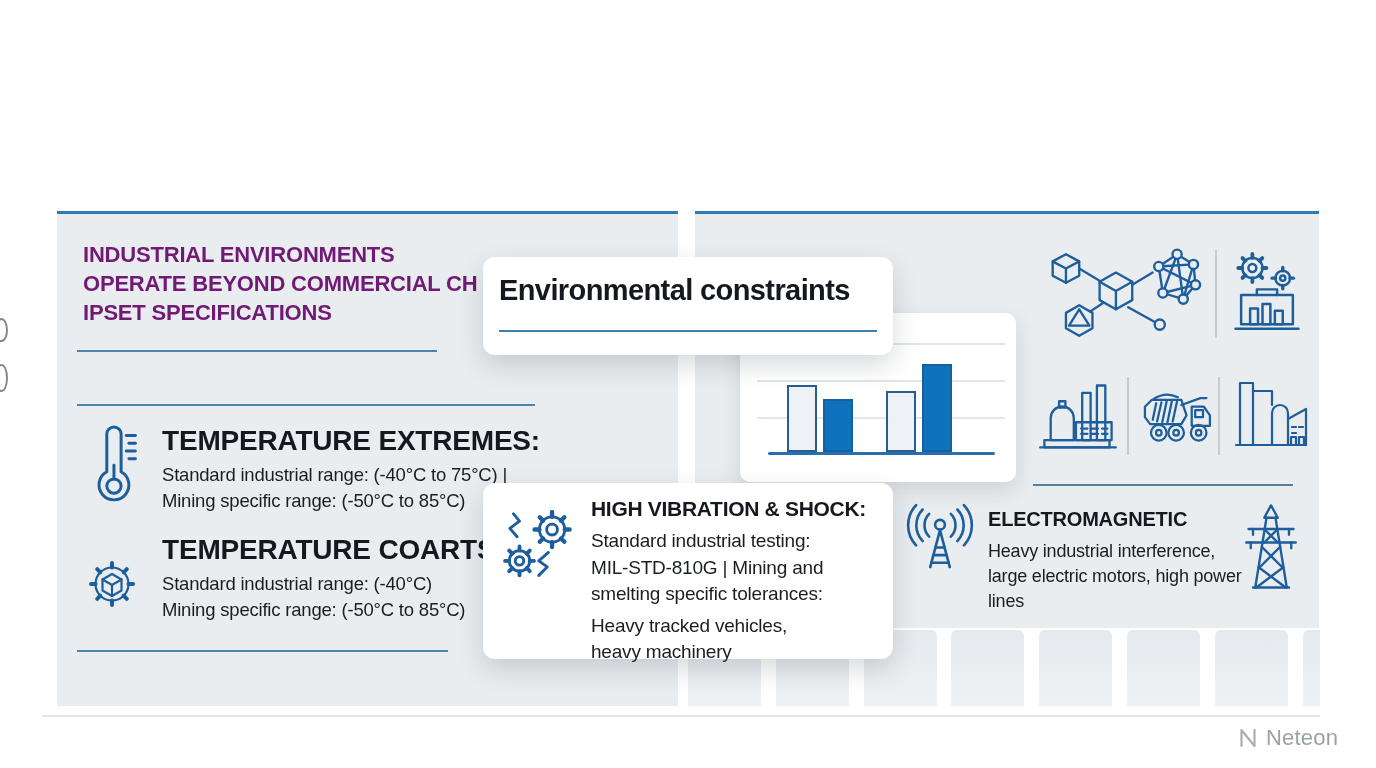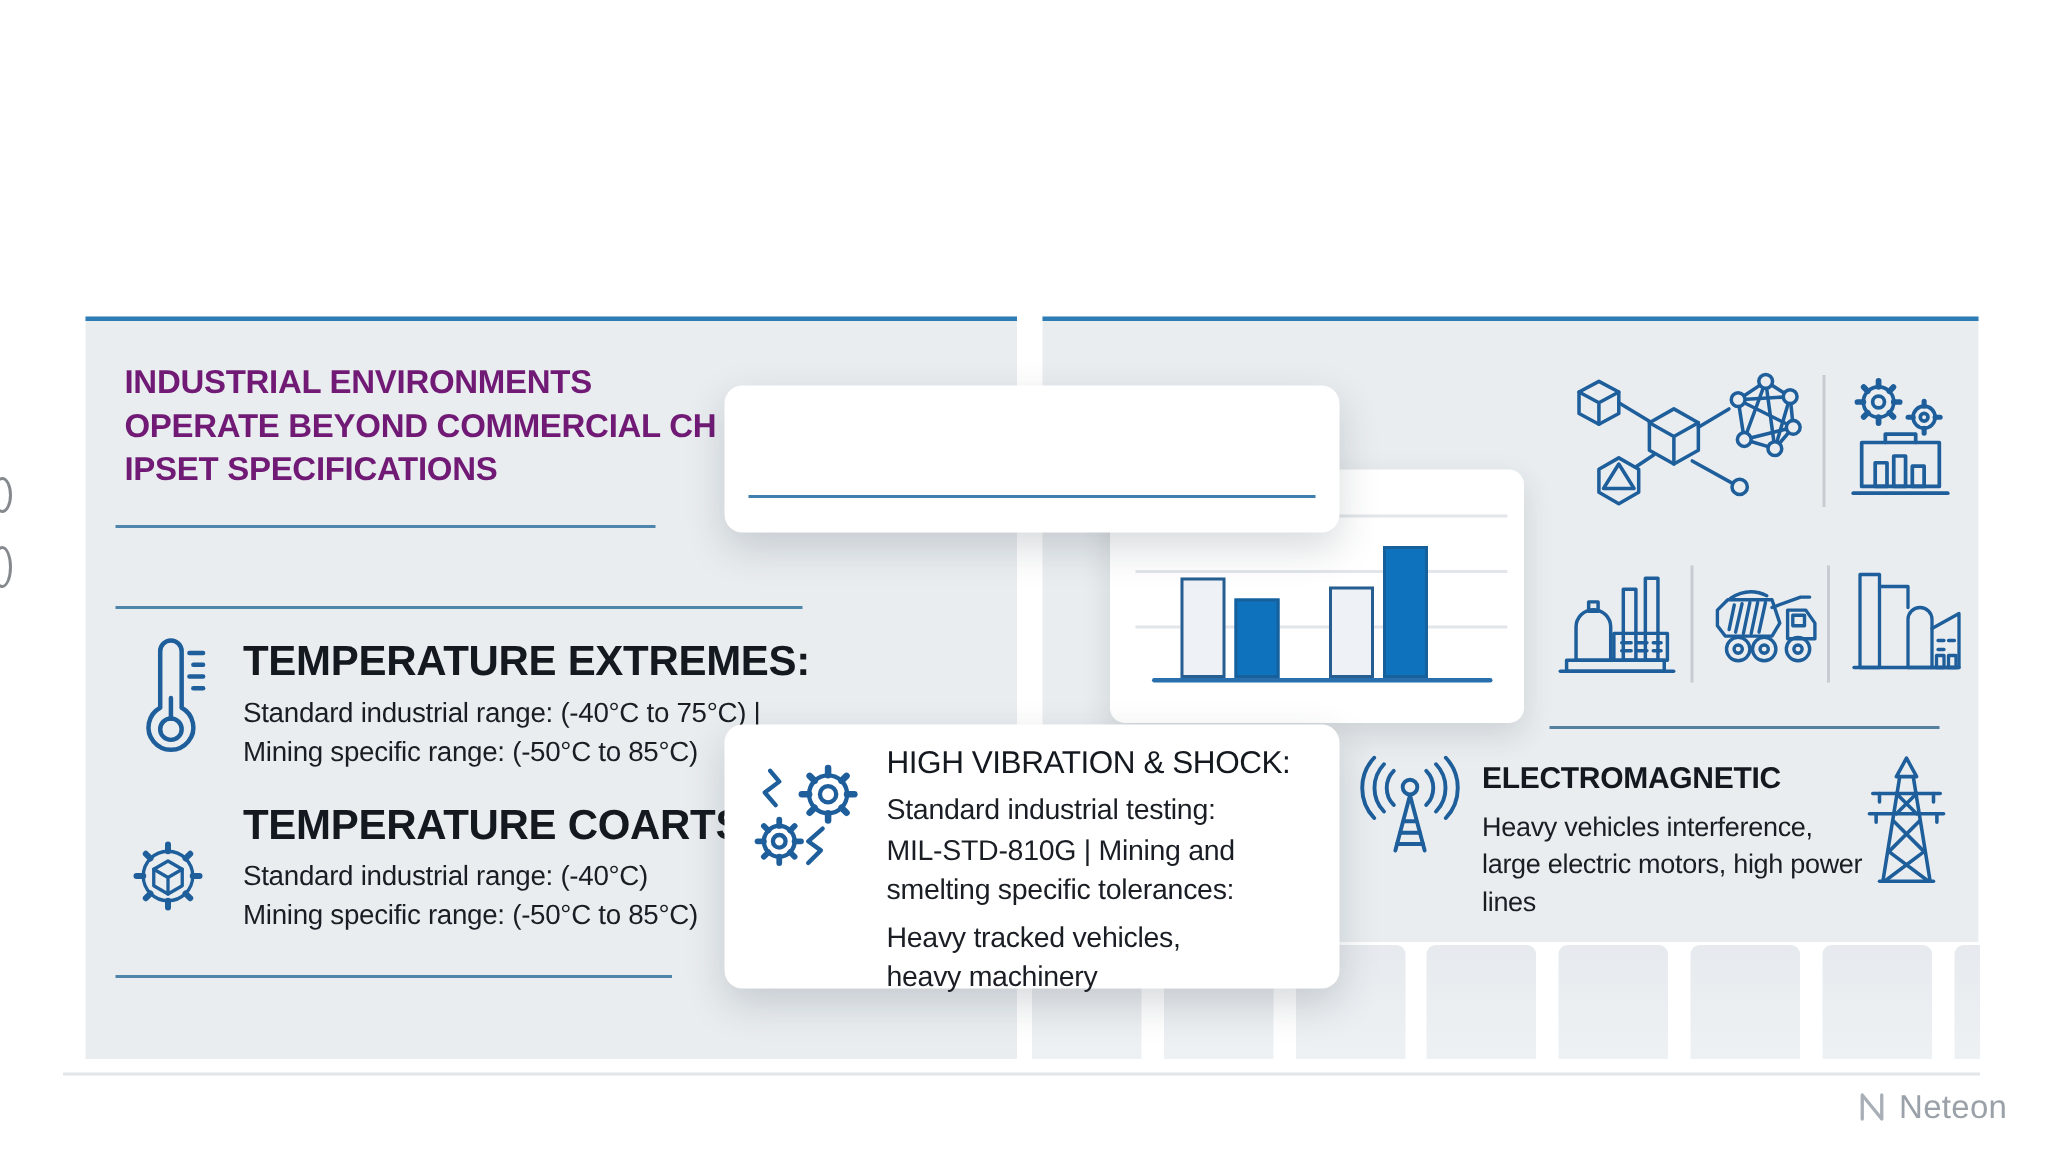--- a/index.html
+++ b/index.html
@@ -41,21 +41,21 @@
               box-shadow:0 8px 20px rgba(40,50,60,.14);}
   .gridline{position:absolute;left:17px;width:248px;height:1.5px;background:#e2e6ea;}
   .baseline{position:absolute;left:28px;top:139px;width:227px;height:3px;background:#2a6fad;border-radius:2px;}
   .bar{position:absolute;bottom:30px;width:30px;box-sizing:border-box;}
   .bar.solid{background:#0f72bd;border:2px solid #16619c;}
   .bar.outline{background:#eef1f5;border:2.5px solid #275e92;}
 
   .vib-card{left:483px;top:483px;width:410px;height:176px;z-index:30;}
   .vib-icon{position:absolute;left:14px;top:20px;}
   .vib-text{position:absolute;left:108px;top:14px;}
-  .vib-title{font-size:21px;font-weight:normal;color:#14181f;letter-spacing:-0.3px;margin-bottom:7px;white-space:nowrap;}
+  .vib-title{font-size:21px;font-weight:bold;color:#14181f;letter-spacing:-0.3px;margin-bottom:7px;white-space:nowrap;}
   .vib-line{font-size:19px;color:#1a1e24;line-height:26.5px;letter-spacing:-0.2px;white-space:nowrap;}
   .vib-block2{margin-top:5px;}
 
   
   .rp-item{position:absolute;}
   .vdivider{position:absolute;width:1.5px;background:#c7ccd2;}
   .emi-rule{position:absolute;left:338px;top:270px;width:260px;height:2px;background:#56809f;}
   .emi-text{position:absolute;left:293px;top:293px;}
   .emi-title{font-size:20px;font-weight:bold;color:#14181f;line-height:24px;letter-spacing:-0.2px;white-space:nowrap;}
   .emi-line{font-size:18px;color:#1a1e24;line-height:25px;letter-spacing:-0.2px;white-space:nowrap;}
@@ -259,21 +259,21 @@
         <circle cx="35" cy="20" r="4.5"></circle>
         <path d="M35 25 L26 59 M35 25 L44 59"></path>
         <path d="M31 41 h8 M29 48 h12 M27 55 h16"></path>
         <path d="M25 10 a15 15 0 0 0 0 21 M19 6 a21 21 0 0 0 0 29 M13 2 a27 27 0 0 0 0 37"></path>
         <path d="M45 10 a15 15 0 0 1 0 21 M51 6 a21 21 0 0 1 0 29 M57 2 a27 27 0 0 1 0 37"></path>
       </svg>
     </div>
     <div class="emi-text">
       <div class="emi-title">ELECTROMAGNETIC</div>
       <div class="emi-body">
-        <div class="emi-line">Heavy vehicles interference,</div>
+        <div class="emi-line">Heavy industrial interference,</div>
         <div class="emi-line">large electric motors, high power</div>
         <div class="emi-line">lines</div>
       </div>
     </div>
     <div class="rp-item" style="left:541px;top:288px;">
       <svg width="70" height="90" viewBox="0 0 60 80" fill="none" stroke="#1d5e9b" stroke-width="2.1" stroke-linecap="round" stroke-linejoin="round">
         <path d="M30 3 L24 14 H36 Z"></path>
         <path d="M26 14 L16 76 M34 14 L44 76"></path>
         <path d="M10 24 H50 M8 36 H52"></path>
         <path d="M14 24 v5 M46 24 v5 M12 36 v5 M48 36 v5"></path>
@@ -303,20 +303,21 @@
     <div id="bars" style="position:absolute;left:0;top:0;width:100%;height:100%;">
         <div class="bar outline" style="left: 47px; height: 67px;"></div>
         <div class="bar solid" style="left: 83px; height: 53px;"></div>
         <div class="bar outline" style="left: 146px; height: 61px;"></div>
         <div class="bar solid" style="left: 182px; height: 88px;"></div>
       </div>
     <div class="baseline"></div>
   </div>
 
   <div class="card env-card">
+    <div class="env-title">Environmental constraints</div>
     <div class="env-underline"></div>
   </div>
 
   <div class="card vib-card">
     <div class="vib-icon">
       <svg width="86" height="82" viewBox="0 0 70 68" fill="none" stroke="#1d5e9b" stroke-width="2.4" stroke-linecap="round" stroke-linejoin="round">
         <circle cx="45" cy="22" r="10.5"></circle>
           <circle cx="45" cy="22" r="4.5"></circle>
         <g stroke-width="3.6">
           <line x1="55.5" y1="22" x2="59.5" y2="22"></line>

